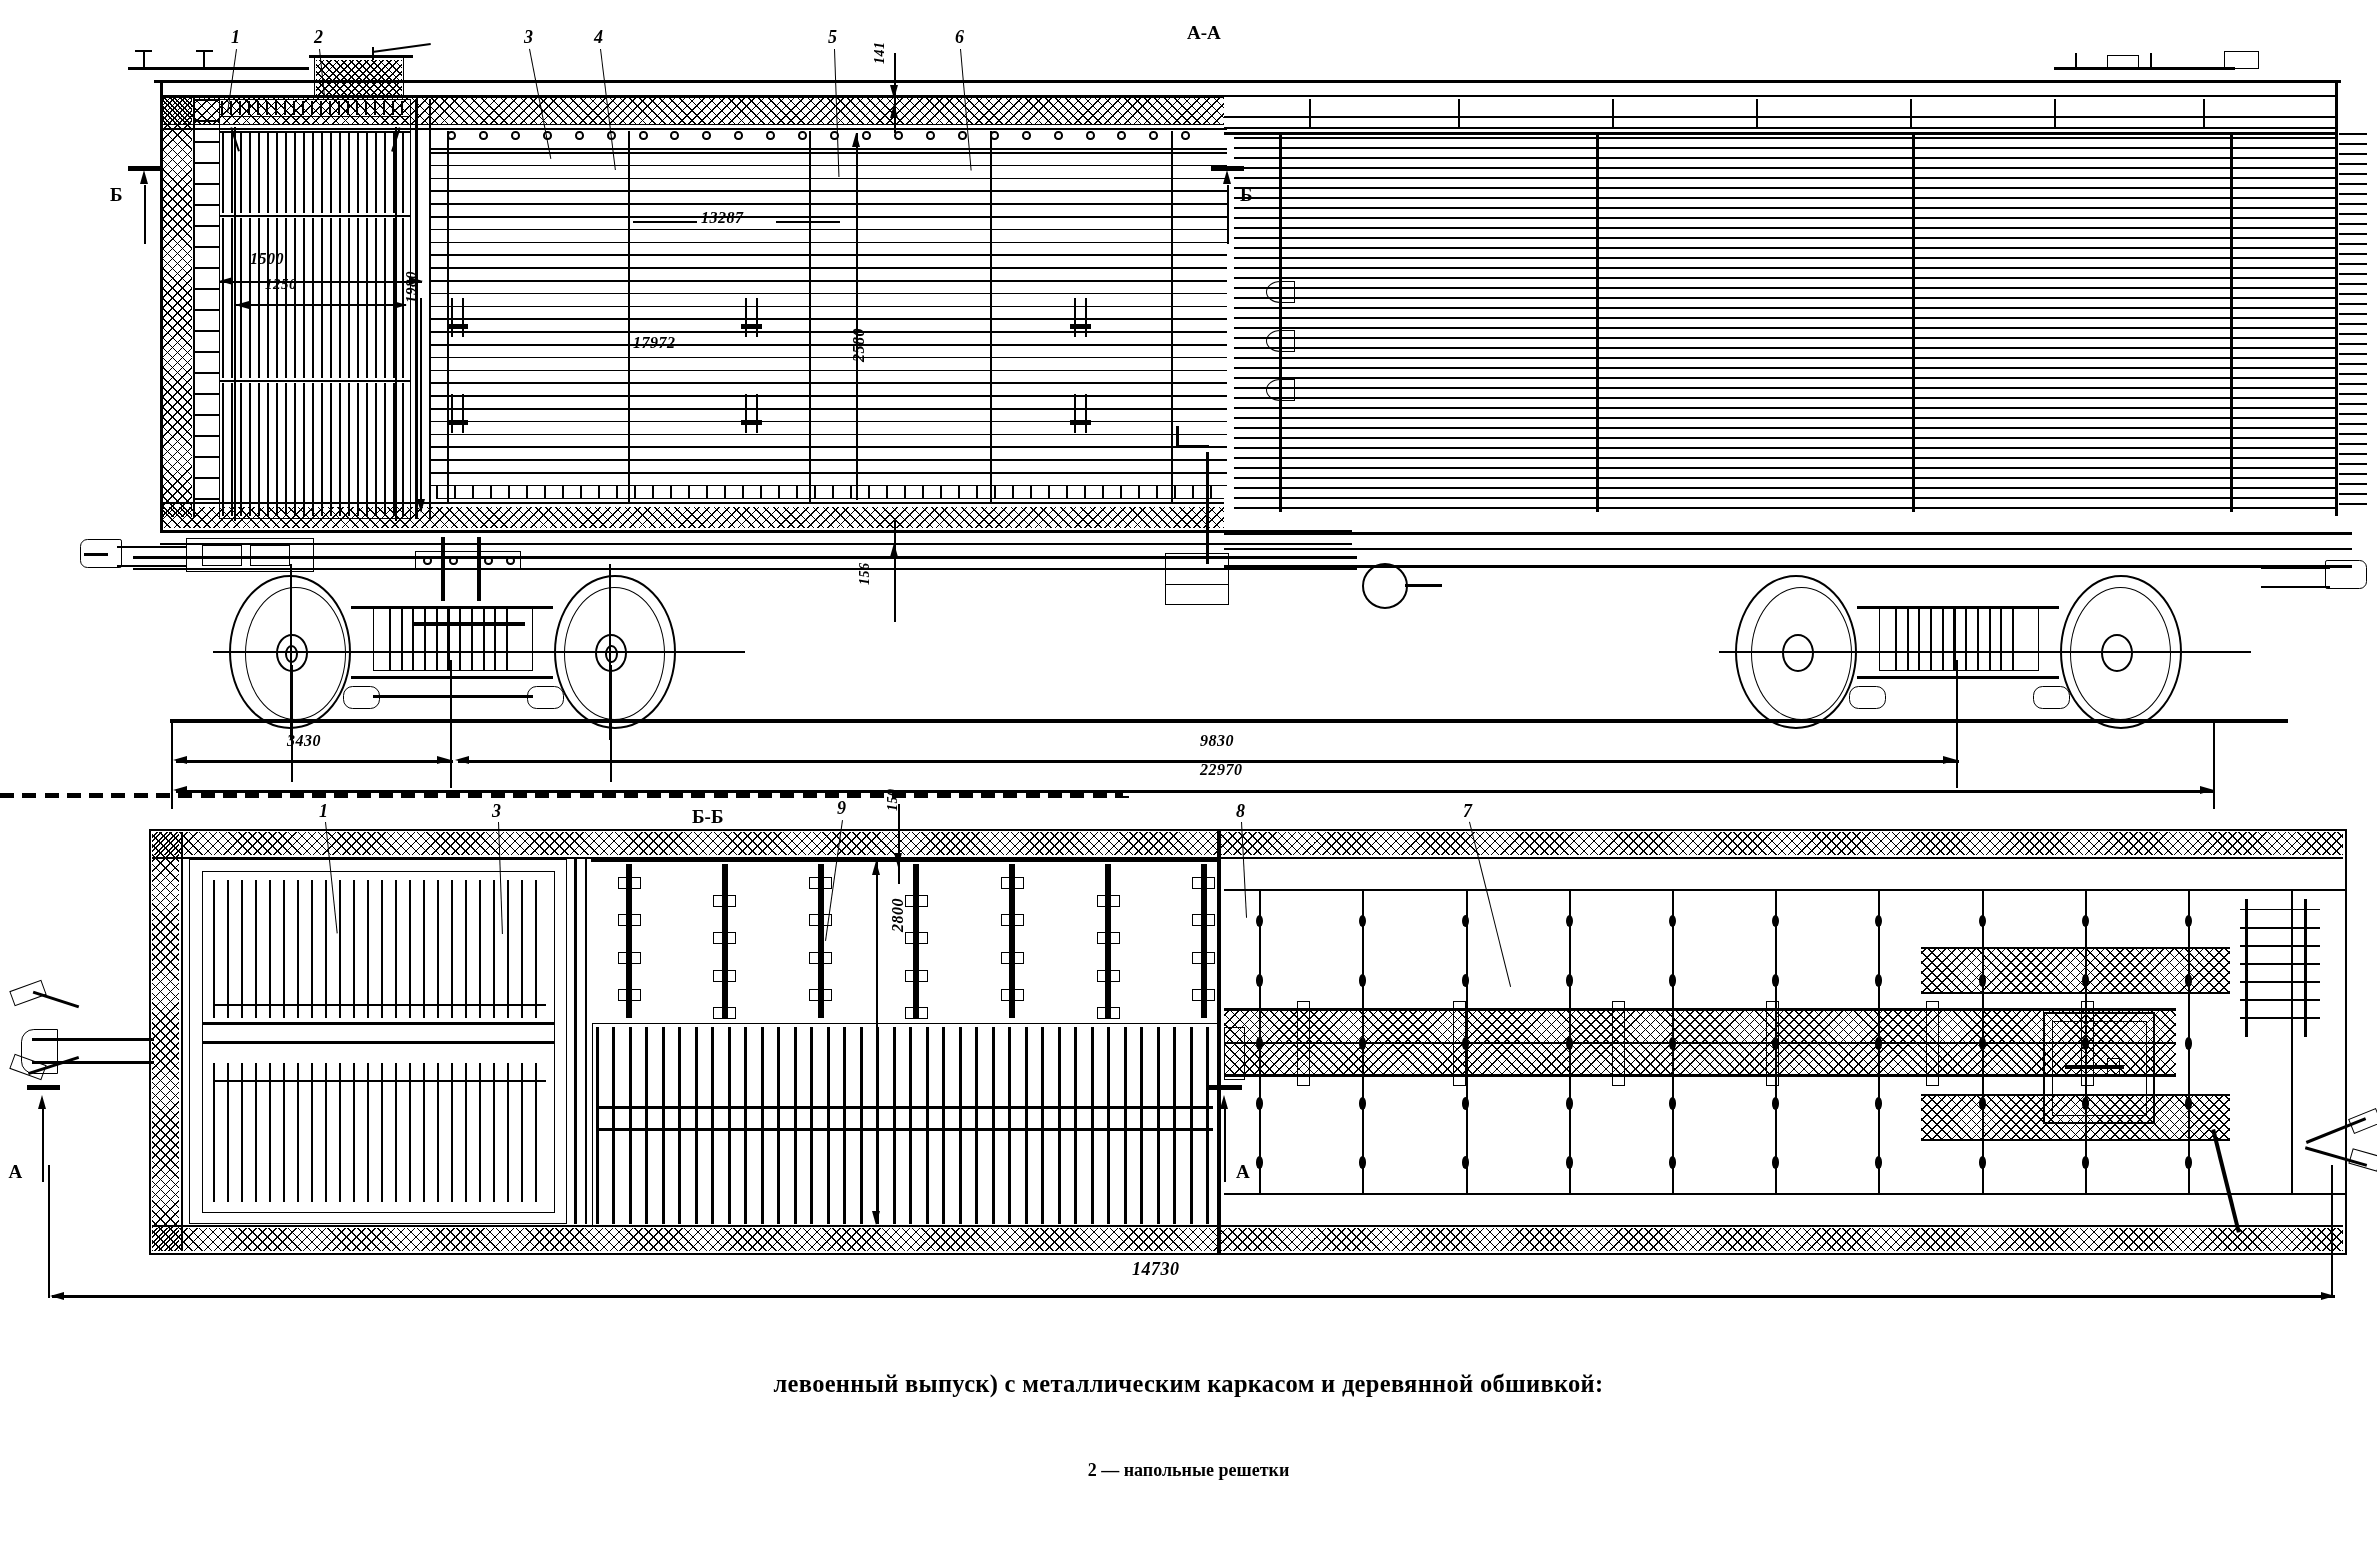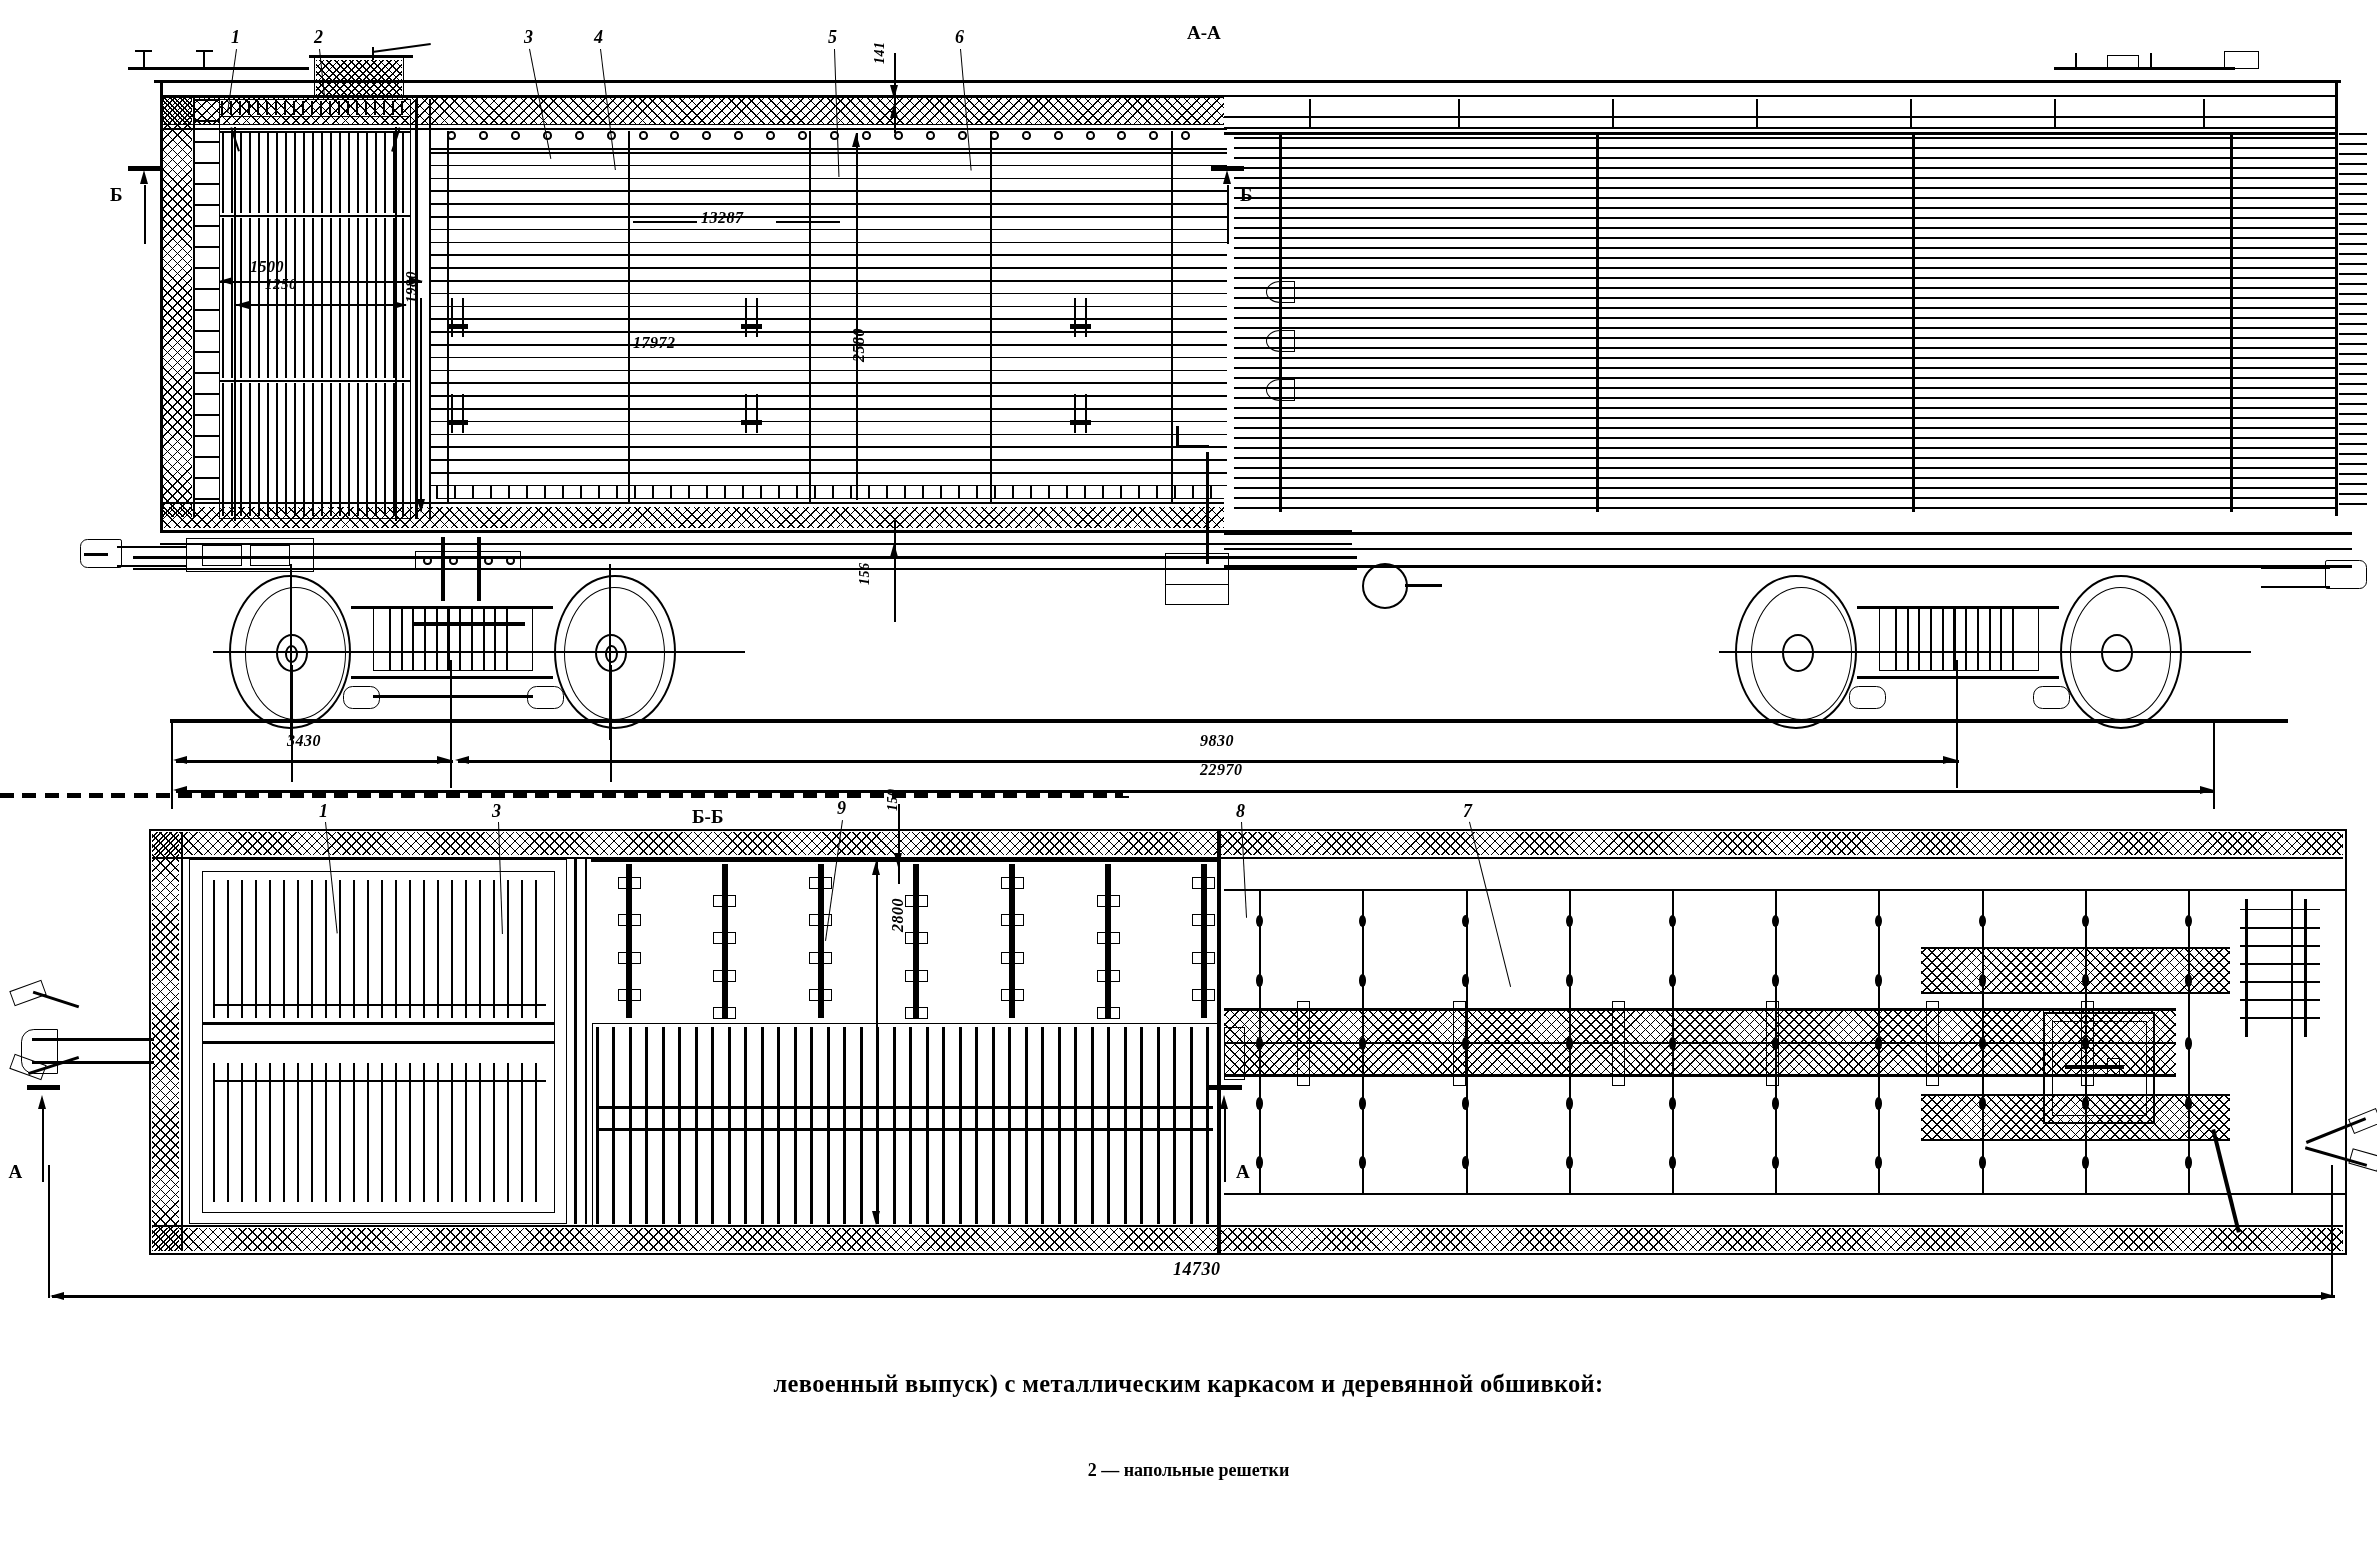--- a/index.html
+++ b/index.html
@@ -176,21 +176,21 @@
     <div class="ln vl" style="left:234px;top:127px;height:394px;"></div>
     <div class="ln vl" style="left:395px;top:127px;height:394px;"></div>
     <div class="box" style="left:219px;top:99px;width:192px;height:18px;"></div>
     <div class="abs slatsV" style="left:221px;top:101px;width:187px;height:14px;"></div>
 
     <div class="ln" style="left:234px;top:127px;width:1.6px;height:24.5px;transform:rotate(-18deg);"></div>
     <div class="ln" style="left:395px;top:127px;width:1.6px;height:24.5px;transform:rotate(18deg);"></div>
     <div class="ln vl" style="left:415px;top:99px;height:420px;width:2.7px;"></div>
     <div class="ln vl" style="left:429px;top:99px;height:420px;width:2.1px;"></div>
 
-    <div class="num" style="left:250px;top:259px;">1500</div>
+    <div class="num" style="left:250px;top:251px;">1500</div>
     <div class="ln hl" style="left:219px;top:281px;width:203px;"></div>
     <div class="arrowL" style="left:219px;top:277px;"></div>
     <div class="arrowR" style="left:409px;top:277px;"></div>
     <div class="num" style="left:265px;top:277px;font-size:15px;">1250</div>
     <div class="ln hl" style="left:235px;top:304px;width:171px;"></div>
     <div class="arrowL" style="left:235px;top:301px;"></div>
     <div class="arrowR" style="left:393px;top:301px;"></div>
     <div class="num numv" style="left:404px;top:303px;font-size:15px;transform:rotate(-90deg);transform-origin:left top;">1980</div>
     <div class="ln vl" style="left:420px;top:298px;height:213px;"></div>
     <div class="arrowD" style="left:417px;top:499px;"></div>
@@ -669,21 +669,21 @@
       <div class="box" style="left:46px;top:-5.3px;width:30px;height:16px;transform:rotate(-22deg);"></div>
       <div class="ln" style="left:0;top:37px;width:64px;height:3.2px;transform:rotate(16deg);"></div>
       <div class="box" style="left:46px;top:34px;width:30px;height:16px;transform:rotate(16deg);"></div>
     </div>
     <div class="ln" style="left:2224px;top:335px;width:3.7px;height:106px;transform:rotate(-14deg);"></div>
 
     <div class="dashH" style="left:1219px;top:249px;width:1133px;"></div>
 
     <div class="ln vl" style="left:48px;top:372px;height:133px;"></div>
     <div class="ln vl" style="left:2331px;top:372px;height:133px;"></div>
-    <div class="num" style="left:1132px;top:467px;font-size:18px;margin-left:41px;">14730</div>
+    <div class="num" style="left:1132px;top:467px;font-size:18px;">14730</div>
     <div class="ln hl" style="left:52px;top:502px;width:2283px;height:2.7px;"></div>
     <div class="arrowL" style="left:50px;top:499px;"></div>
     <div class="arrowR" style="left:2321px;top:499px;"></div>
   </div>
 
   <div id="caption">
     <div class="cap-line">левоенный выпуск) с металлическим каркасом и деревянной обшивкой:</div>
   </div>
 
   <div id="legend">

